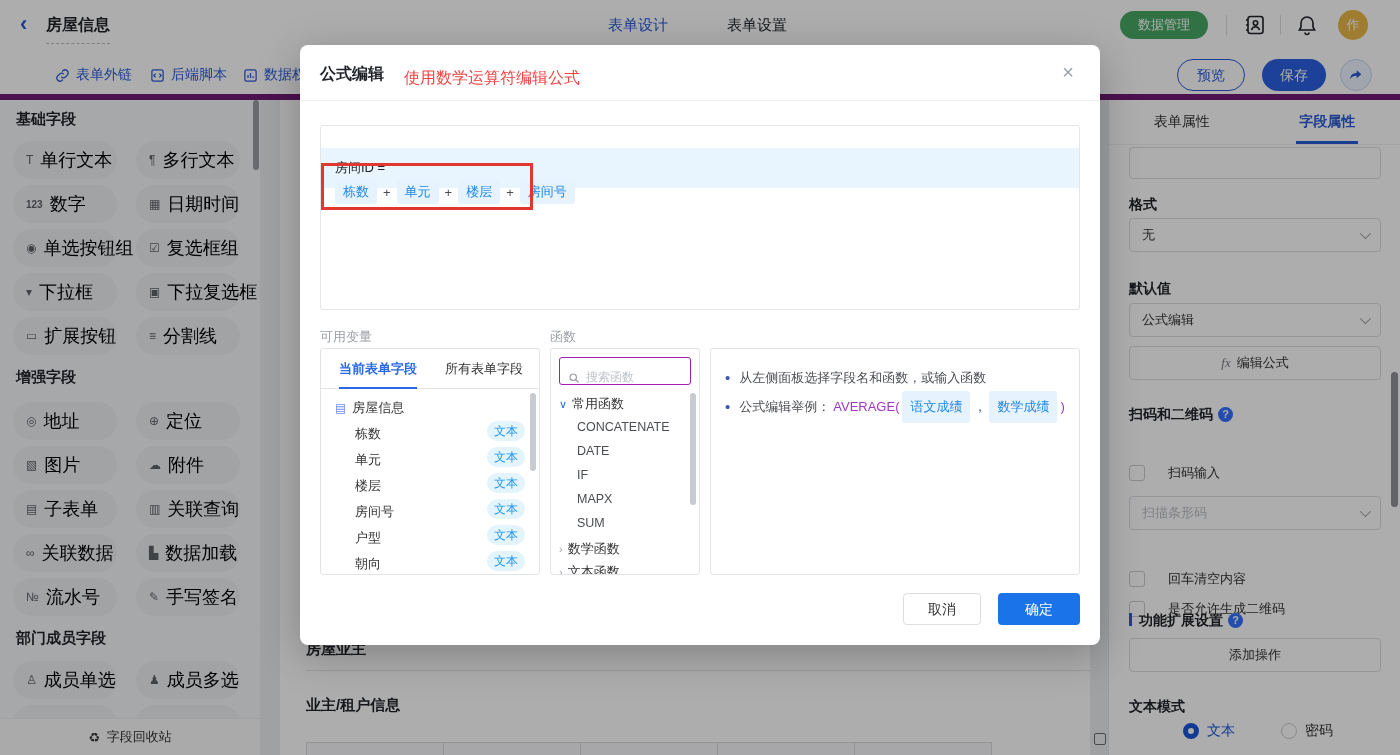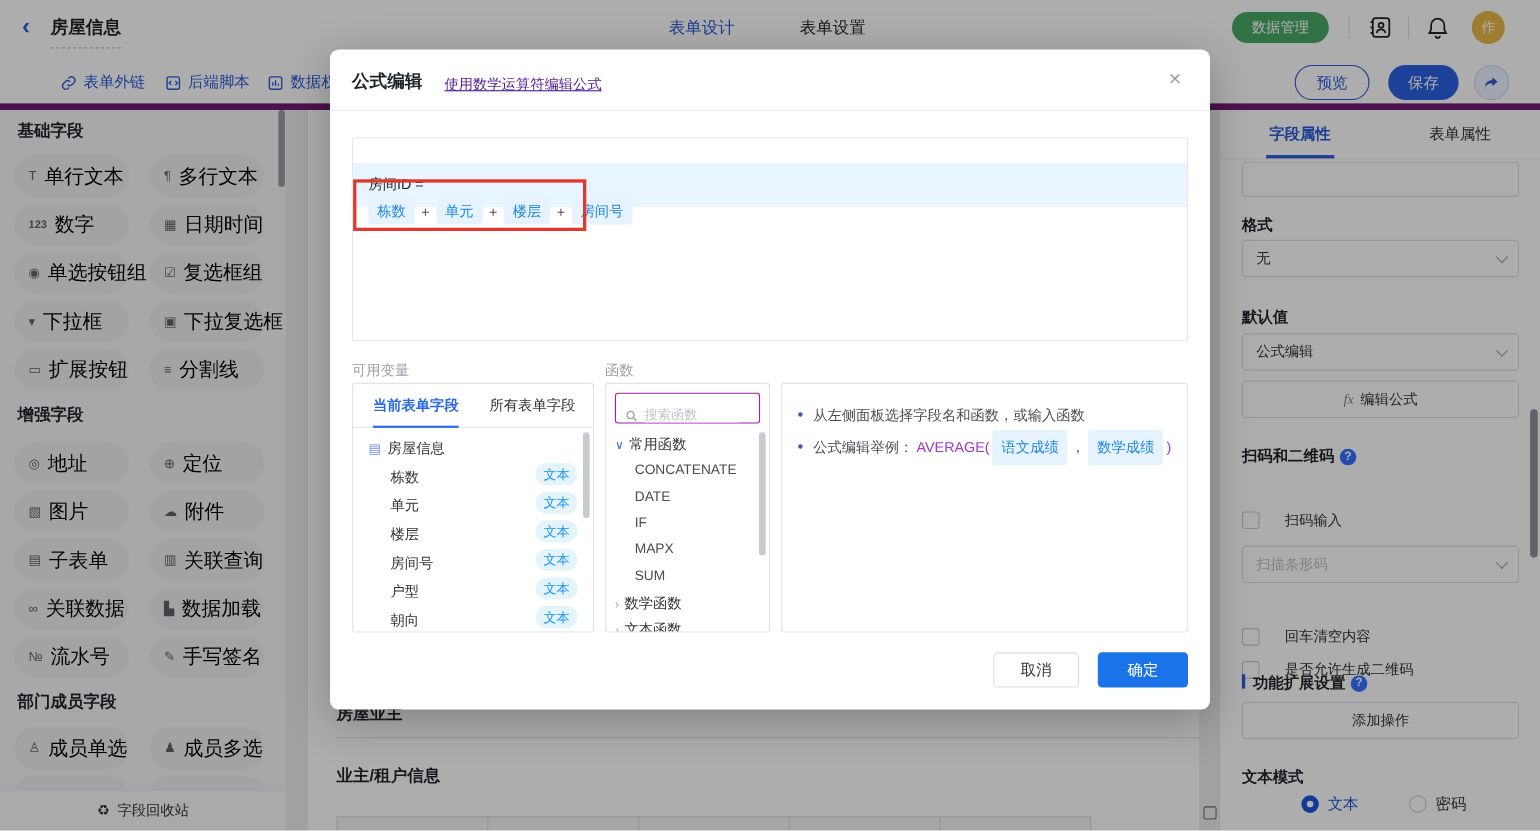--- a/index.html
+++ b/index.html
@@ -68,21 +68,21 @@
   .radio-row { position:absolute; display:flex; align-items:center; gap:8px; font-size:14px; cursor:pointer; }
   .rd { width:16px; height:16px; border-radius:50%; flex:none; }
   .rd.on { border:5px solid #1a56db; background:#fff; }
   .rd.off { border:1px solid #c9ccd1; background:#fff; }
   .page-scroll { position:absolute; left:1391px; top:372px; width:7px; height:135px; border-radius:4px; background:#90939a; z-index:2; }
 
   
   .dim { position:absolute; left:0; top:0; width:1400px; height:755px; background:rgba(0,0,0,0.32); z-index:40; }
   .modal { position:absolute; left:300px; top:45px; width:800px; height:600px; background:#fff; border-radius:8px; box-shadow:0 10px 40px rgba(0,0,0,.25); z-index:50; }
   .m-title { position:absolute; left:20px; top:19px; font-size:16px; font-weight:600; color:#1f2329; }
-  .m-sub { position:absolute; left:104px; top:23px; font-size:13px; color:#4c1d95;text-decoration:underline; }
+  .m-sub { position:absolute; left:104px; top:23px; font-size:16px; color:#ef4444; }
   .m-close { position:absolute; right:26px; top:16px; font-size:20px; color:#9ca0a6; cursor:pointer; }
   .m-hr { position:absolute; left:0; top:55px; width:100%; height:1px; background:#ebedf0; }
   .fbox { position:absolute; left:20px; top:80px; width:760px; height:185px; border:1px solid #e4e6ea; border-radius:3px; background:#fff; }
   .fbox-head { position:absolute; left:0; top:0; width:100%; height:40px; background:#e8f4fe; font-size:13px; color:#1f2329; line-height:40px; padding-left:14px;margin-top:22px; }
   .tok-row { position:absolute; left:14px; top:54px; display:flex; align-items:center; gap:6px; }
   .chip { background:#e6f2fd; color:#1e88e5; font-size:13px; padding:3px 8px; border-radius:3px; cursor:pointer; }
   .plus { color:#4a4d52; font-size:13px; }
   .red-annot { position:absolute; left:21px; top:118px; width:212px; height:47px; border:3px solid #e0382e; z-index:5; pointer-events:none; }
   .p-label { position:absolute; top:283px; font-size:13px; color:#9ca0a6; }
   .panel { position:absolute; top:303px; border:1px solid #e2e4e9; border-radius:3px; background:#fff; overflow:hidden; }
@@ -299,22 +299,22 @@
       <div class="tbl-cell" style="left:163px;"></div>
       <div class="tbl-cell" style="left:300px;"></div>
       <div class="tbl-cell" style="left:437px;"></div>
       <div class="tbl-cell" style="left:574px;"></div>
       <div class="expand-ic"></div>
     </div>
   </div>
 
   <div class="rpanel">
     <div class="rtabs">
+      <div class="rtab">表单属性</div>
       <div class="rtab active">字段属性</div>
-      <div class="rtab">表单属性</div>
     </div>
     <div style="position:absolute;left:20px;top:47px;width:252px;height:32px;border:1px solid #dcdee2;border-radius:4px;background:#fff;"></div>
 
     <div class="rp-label" style="top:96px;">格式</div>
     <div class="rp-select" style="top:118px;"><span>无</span><span class="chev"></span></div>
 
     <div class="rp-label" style="top:180px;">默认值</div>
     <div class="rp-select" style="top:203px;"><span>公式编辑</span><span class="chev"></span></div>
     <div class="rp-btn" style="top:246px;"><span class="fx">fx</span><span>编辑公式</span></div>
 

